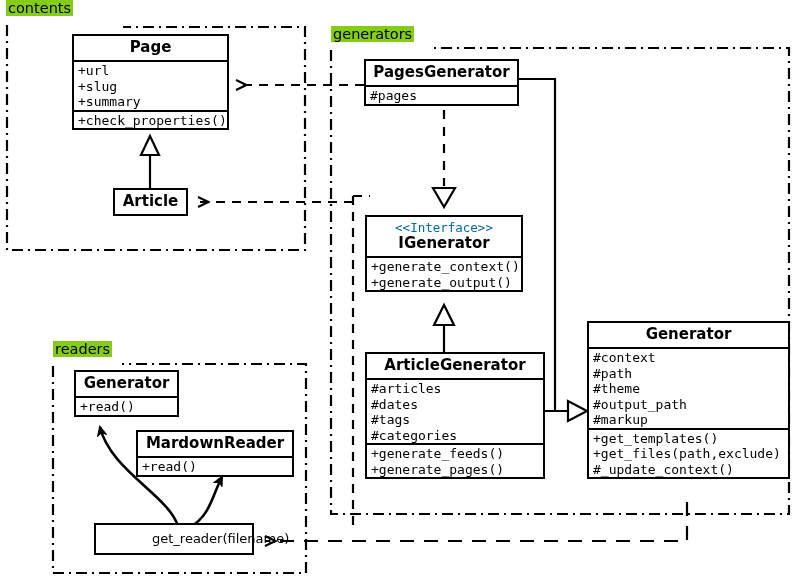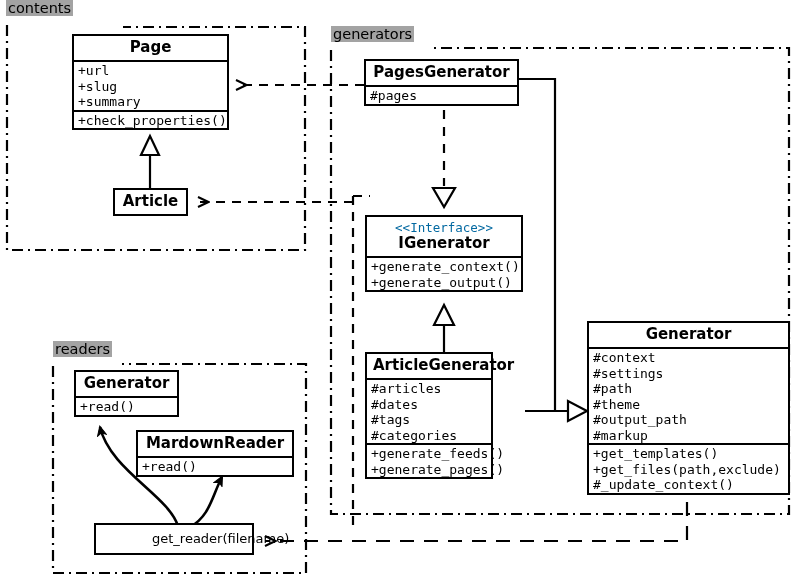--- a/index.html
+++ b/index.html
@@ -75,21 +75,21 @@
     padding: 6px 8px 7px 8px;
     white-space: nowrap;
     margin-left: 48px;
   }
   
   .pkg-label {
     position: absolute;
     font-family: "DejaVu Sans", sans-serif;
     font-size: 14.5px;
     color: #000000;
-    background: #a3a3a3;
+    background: #84cc16;
     padding: 0 2px;
     white-space: nowrap;
     z-index: 6;
   }
 </style>
 </head>
 <body>
 
 <div id="canvas">
 
@@ -212,39 +212,38 @@
 
   <div class="uml-class" style="left:365px; top:215px; width:158px;">
     <div class="uml-stereotype">&lt;&lt;Interface&gt;&gt;</div>
     <div class="uml-name">IGenerator</div>
     <div class="uml-compartment">
       <div class="uml-item">+generate_context()</div>
       <div class="uml-item">+generate_output()</div>
     </div>
   </div>
 
-  <div class="uml-class" style="left:365px; top:352px; width:128px;">
+  <div class="uml-class" style="left:365px; top:352px; width:180px;">
     <div class="uml-name">ArticleGenerator</div>
     <div class="uml-compartment">
       <div class="uml-item">#articles</div>
       <div class="uml-item">#dates</div>
       <div class="uml-item">#tags</div>
       <div class="uml-item">#categories</div>
     </div>
     <div class="uml-compartment">
       <div class="uml-item">+generate_feeds()</div>
       <div class="uml-item">+generate_pages()</div>
     </div>
   </div>
 
   <div class="uml-class" style="left:587px; top:321px; width:203px;">
     <div class="uml-name">Generator</div>
     <div class="uml-compartment">
       <div class="uml-item">#context</div>
-      <div class="uml-item">#settings</div>
       <div class="uml-item">#path</div>
       <div class="uml-item">#theme</div>
       <div class="uml-item">#output_path</div>
       <div class="uml-item">#markup</div>
     </div>
     <div class="uml-compartment">
       <div class="uml-item">+get_templates()</div>
       <div class="uml-item">+get_files(path,exclude)</div>
       <div class="uml-item">#_update_context()</div>
     </div>

